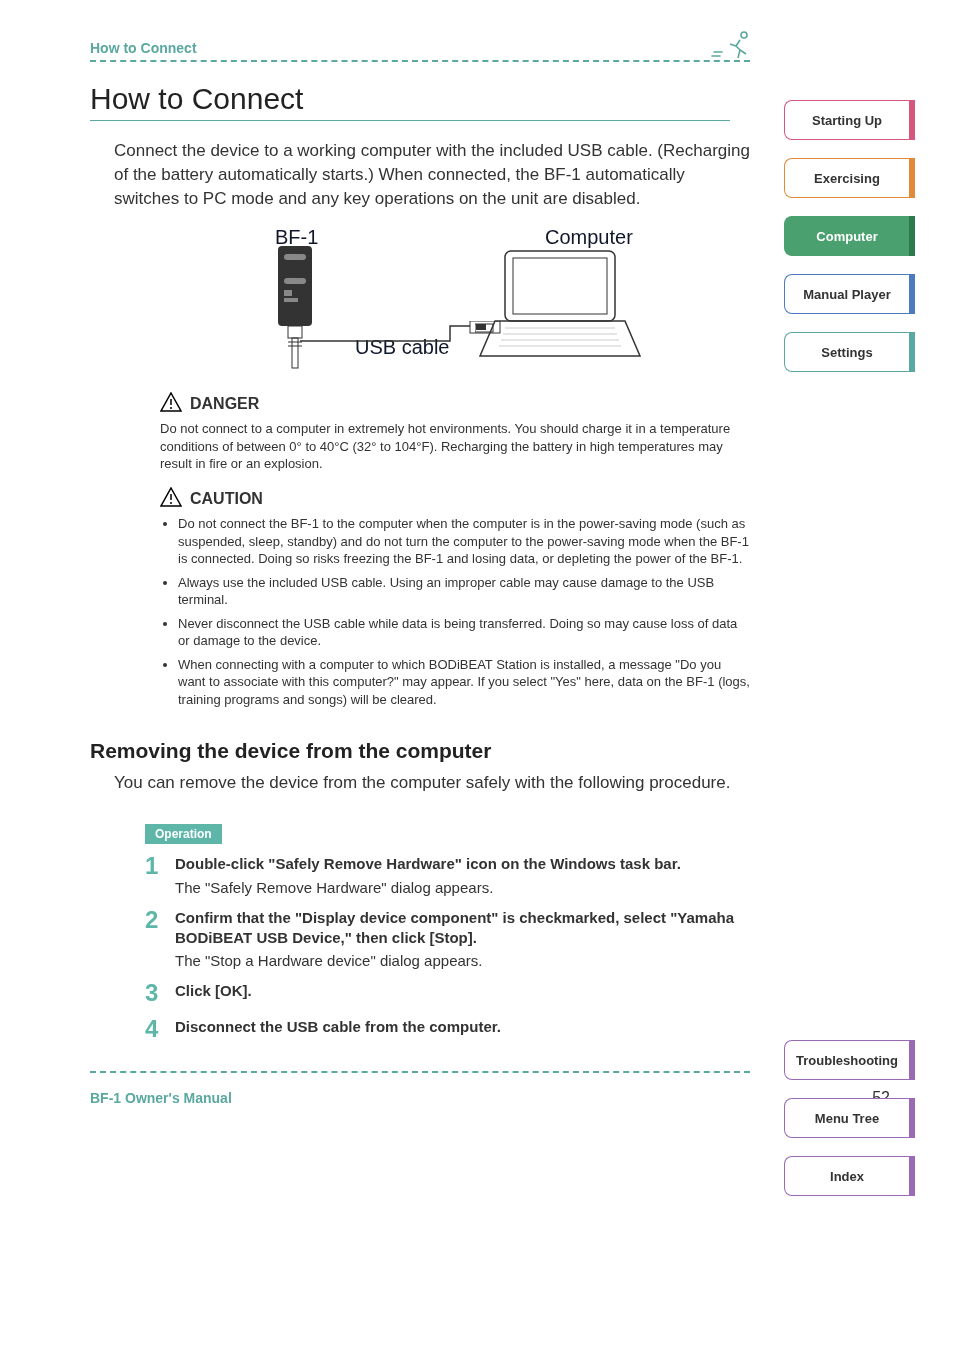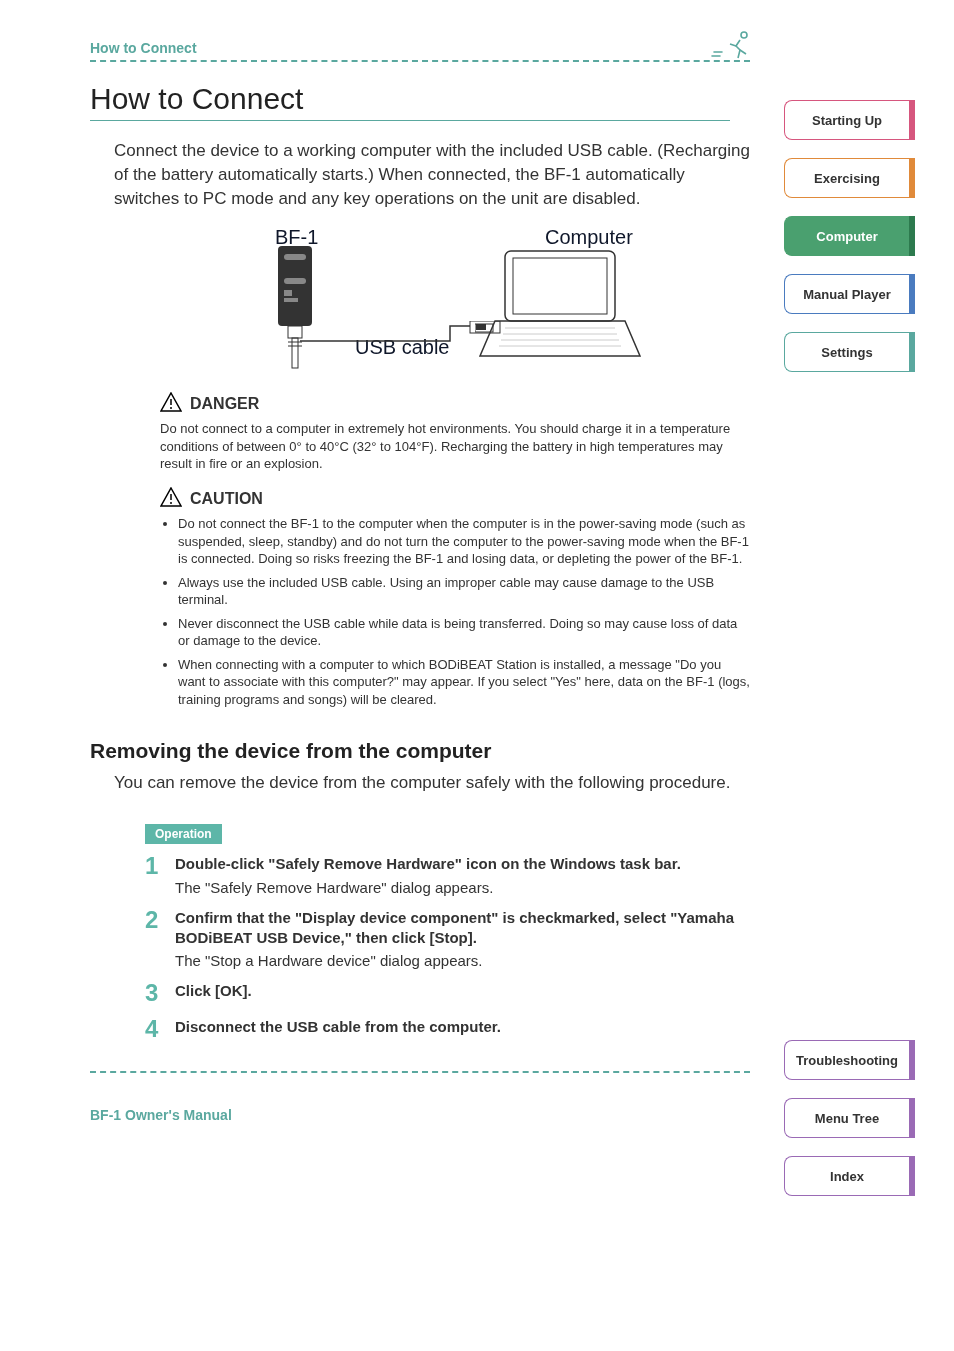--- a/index.html
+++ b/index.html
@@ -157,21 +157,21 @@
   }
   .step-desc {
     font-size: 15px;
     color: #333;
     margin-top: 4px;
   }
   .footer {
     display: flex;
     justify-content: space-between;
     width: 800px;
-    margin-top: 33px;
+    margin-top: 16px;
     align-items: center;
   }
   .footer-left {
     color: #5aa89f;
     font-weight: bold;
     font-size: 14px;
   }
   .footer-right {
     color: #333;
     font-size: 16px;

